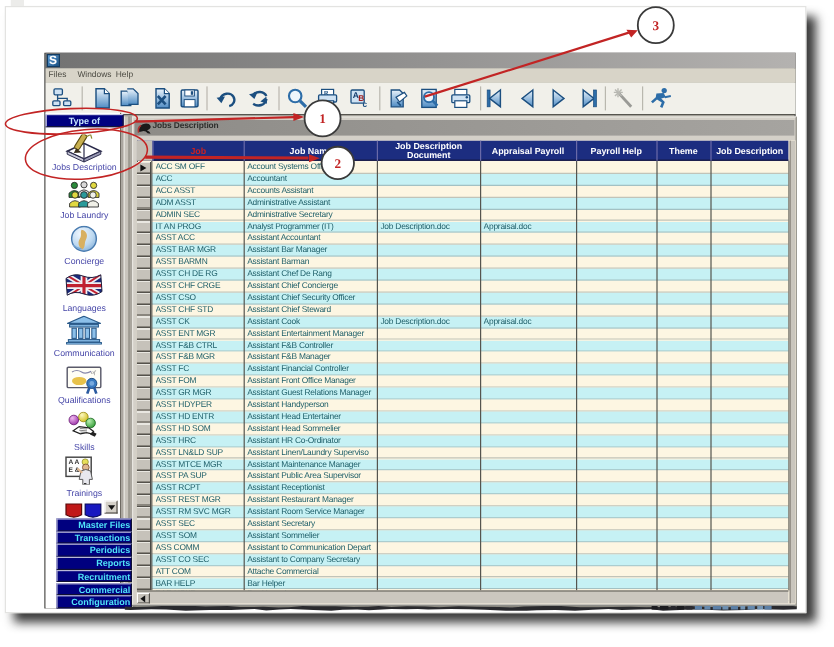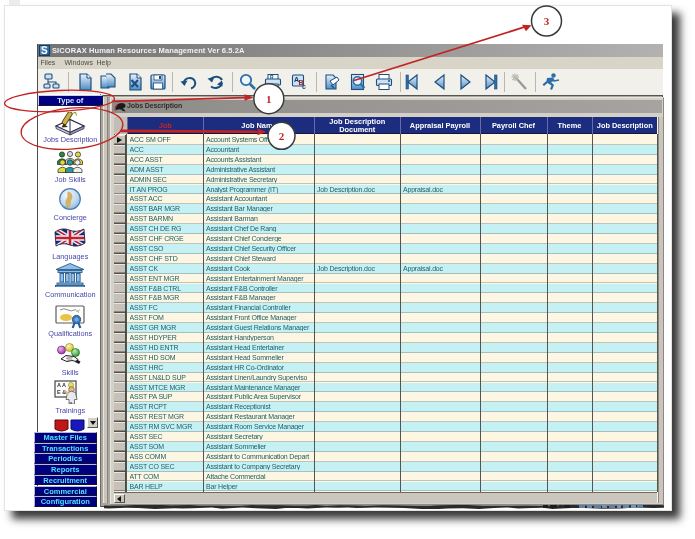--- a/index.html
+++ b/index.html
@@ -21,23 +21,23 @@
 #tool{position:absolute;left:38px;top:69px;width:625px;height:26.5px;background:#f1f0ea;
  border-bottom:1px solid #56554f;}
 .sep{position:absolute;top:3px;width:1px;height:20px;background:#b9b7ae;}
 .tbi{position:absolute;top:3px;width:20px;height:20px;}
 #sidebar{position:absolute;left:38px;top:94px;width:63px;height:413px;background:#fff;
  border-right:1px solid #6e6a62;}
 #typeof{position:absolute;left:38px;top:94.5px;width:64.5px;height:11.5px;background:#000080;
  border-top:1px solid #cfcfe8;border-left:1px solid #cfcfe8;border-right:1px solid #16163a;border-bottom:1px solid #16163a;
  color:#c8e8ff;font-size:7.5px;font-weight:bold;text-align:center;line-height:10px;}
 .slab{position:absolute;width:64.5px;left:38px;text-align:center;font-size:7.3px;color:#4646a8;}
-.navbtn{position:absolute;left:34px;width:62.5px;height:10.7px;background:#00007f;
+.navbtn{position:absolute;left:47px;width:62.5px;height:10.7px;background:#00007f;
  border-top:1px solid #b9b9d8;border-left:1px solid #b9b9d8;border-right:1px solid #101032;border-bottom:1px solid #101032;
- color:#4fe3f8;font-size:7.5px;font-weight:bold;text-align:center;line-height:9px;}
+ color:#4fe3f8;font-size:7.5px;font-weight:bold;text-align:right;line-height:9px;}
 #iwin{position:absolute;left:110px;top:97px;width:553.5px;height:409px;background:#d4d0c8;
  border:1px solid #8a8880;border-top-color:#e8e6e0;border-left-color:#e8e6e0;}
 #ititle{position:absolute;left:112px;top:100px;width:549.5px;height:12.8px;
  background:linear-gradient(to right,#8d8b87,#a6a4a0);}
 #ititle span{position:absolute;left:15px;top:2px;font-size:7px;font-weight:bold;color:#2e2e2c;letter-spacing:-0.1px;}
 #grid{position:absolute;left:113.5px;top:117px;width:549.5px;height:385.5px;overflow:hidden;background:#fdf6e2;}
 #ghead{position:absolute;left:0;top:0;width:543.5px;height:17.3px;background:#1c2d80;border-bottom:1px solid #14143c;z-index:5;}
 .hc{position:absolute;top:0;height:17.3px;color:#fff;font-size:7.4px;font-weight:bold;
  text-align:center;display:flex;align-items:center;justify-content:center;line-height:7.6px;
  border-left:1px solid #6a6aa8;}
@@ -60,21 +60,20 @@
 #botline1{position:absolute;left:110px;top:504.3px;width:553px;height:1px;background:#8d8d89;}
 #wm{position:absolute;left:543px;top:504.5px;height:4px;font-size:0;z-index:8;}
 #wm b{display:inline-block;height:3.6px;margin-right:1.8px;}
 svg{display:block}
 </style></head><body>
 <div id="page"></div>
 <div id="artifact"></div>
 <div id="win"></div>
 <div id="tbar">
     <div id="sicon">S</div>
-    <span class="ttl">SICORAX Human Resources Management Ver 6.5.2A</span>
   </div>
 <div id="menu">
     <i style="left:2.5px">Files</i>
     <i style="left:26.5px">Windows</i>
     <i style="left:58.5px">Help</i>
   </div>
 <div id="tool">
 <svg class="tbi" style="left:4px" width="20" height="20" viewBox="0 0 20 20">
       <g stroke="#1c4f80" fill="#cfe2f3" stroke-width="1.1">
         <rect x="3" y="2" width="7" height="5" rx="1"></rect>
@@ -209,21 +208,21 @@
       <circle cx="25" cy="4.5" r="2.6" fill="#e0d840"></circle>
       <path d="M20.5 11 q4.5 -4.5 9 0 l0 3.5 l-9 0 Z" fill="#e0d840"></path>
       <circle cx="9.5" cy="12.5" r="2.7" fill="#e0d840"></circle>
       <path d="M5 19.5 q4.5 -4.5 9 0 l0 3 l-9 0 Z" fill="#e0d840"></path>
       <circle cx="17" cy="12.5" r="2.8" fill="#2a9a9a"></circle>
       <path d="M12.5 19.5 q4.5 -4.5 9 0 l0 3 l-9 0 Z" fill="#2a9a9a"></path>
       <circle cx="24.5" cy="12.5" r="2.7" fill="#f0f0e8"></circle>
       <path d="M20 19.5 q4.5 -4.5 9 0 l0 3 l-9 0 Z" fill="#f0f0e8"></path>
     </g>
   </svg>
-<div class="slab" style="top:174.5px">Job Skills</div>
+<div class="slab" style="top:174.5px">Job Laundry</div>
 <svg class="abs" style="left:53px;top:188px" width="34" height="24" viewBox="0 0 34 24">
     <defs>
       <radialGradient id="gl" cx="0.38" cy="0.3" r="0.9">
         <stop offset="0" stop-color="#f2f8ff"></stop>
         <stop offset="0.55" stop-color="#bcd8f0"></stop>
         <stop offset="1" stop-color="#6d9fcf"></stop>
       </radialGradient>
     </defs>
     <circle cx="17" cy="11" r="10.3" fill="url(#gl)" stroke="#4a7cb0" stroke-width="1.2"></circle>
     <path d="M15 3.5 C19.5 4.5 20.5 8.5 18.5 12 C17 15 18.5 18 15.5 20 C12.5 18 11.5 14 13.5 11 C15.5 8 13.5 5.5 15 3.5 Z" fill="#d8b061"></path>
@@ -478,21 +477,21 @@
       <i class="c2">Bar Housekeeper</i>
     </div>
 <div id="selcol"></div>
 <div id="selarrow"></div>
 <div id="ghead">
   <div class="hc" style="left:0;width:13px;border-left:none;background:#c2beb6"></div>
   <div class="hc" style="left:13px;width:76.5px;color:#cc2020">Job</div>
   <div class="hc" style="left:89.5px;width:111px">Job Name</div>
   <div class="hc" style="left:200.5px;width:85.5px">Job Description<br>Document</div>
   <div class="hc" style="left:286px;width:80px">Appraisal Payroll</div>
-  <div class="hc" style="left:366px;width:67px">Payroll Chef</div>
+  <div class="hc" style="left:366px;width:67px">Payroll Help</div>
   <div class="hc" style="left:433px;width:45px">Theme</div>
   <div class="hc" style="left:478px;width:65.5px">Job Description</div>
 </div>
 <div class="vline" style="left:0px;top:0;height:375px"></div>
 <div class="vline" style="left:12.5px"></div>
 <div class="vline" style="left:89.5px"></div>
 <div class="vline" style="left:200.5px"></div>
 <div class="vline" style="left:286px"></div>
 <div class="vline" style="left:366px"></div>
 <div class="vline" style="left:433px"></div>

